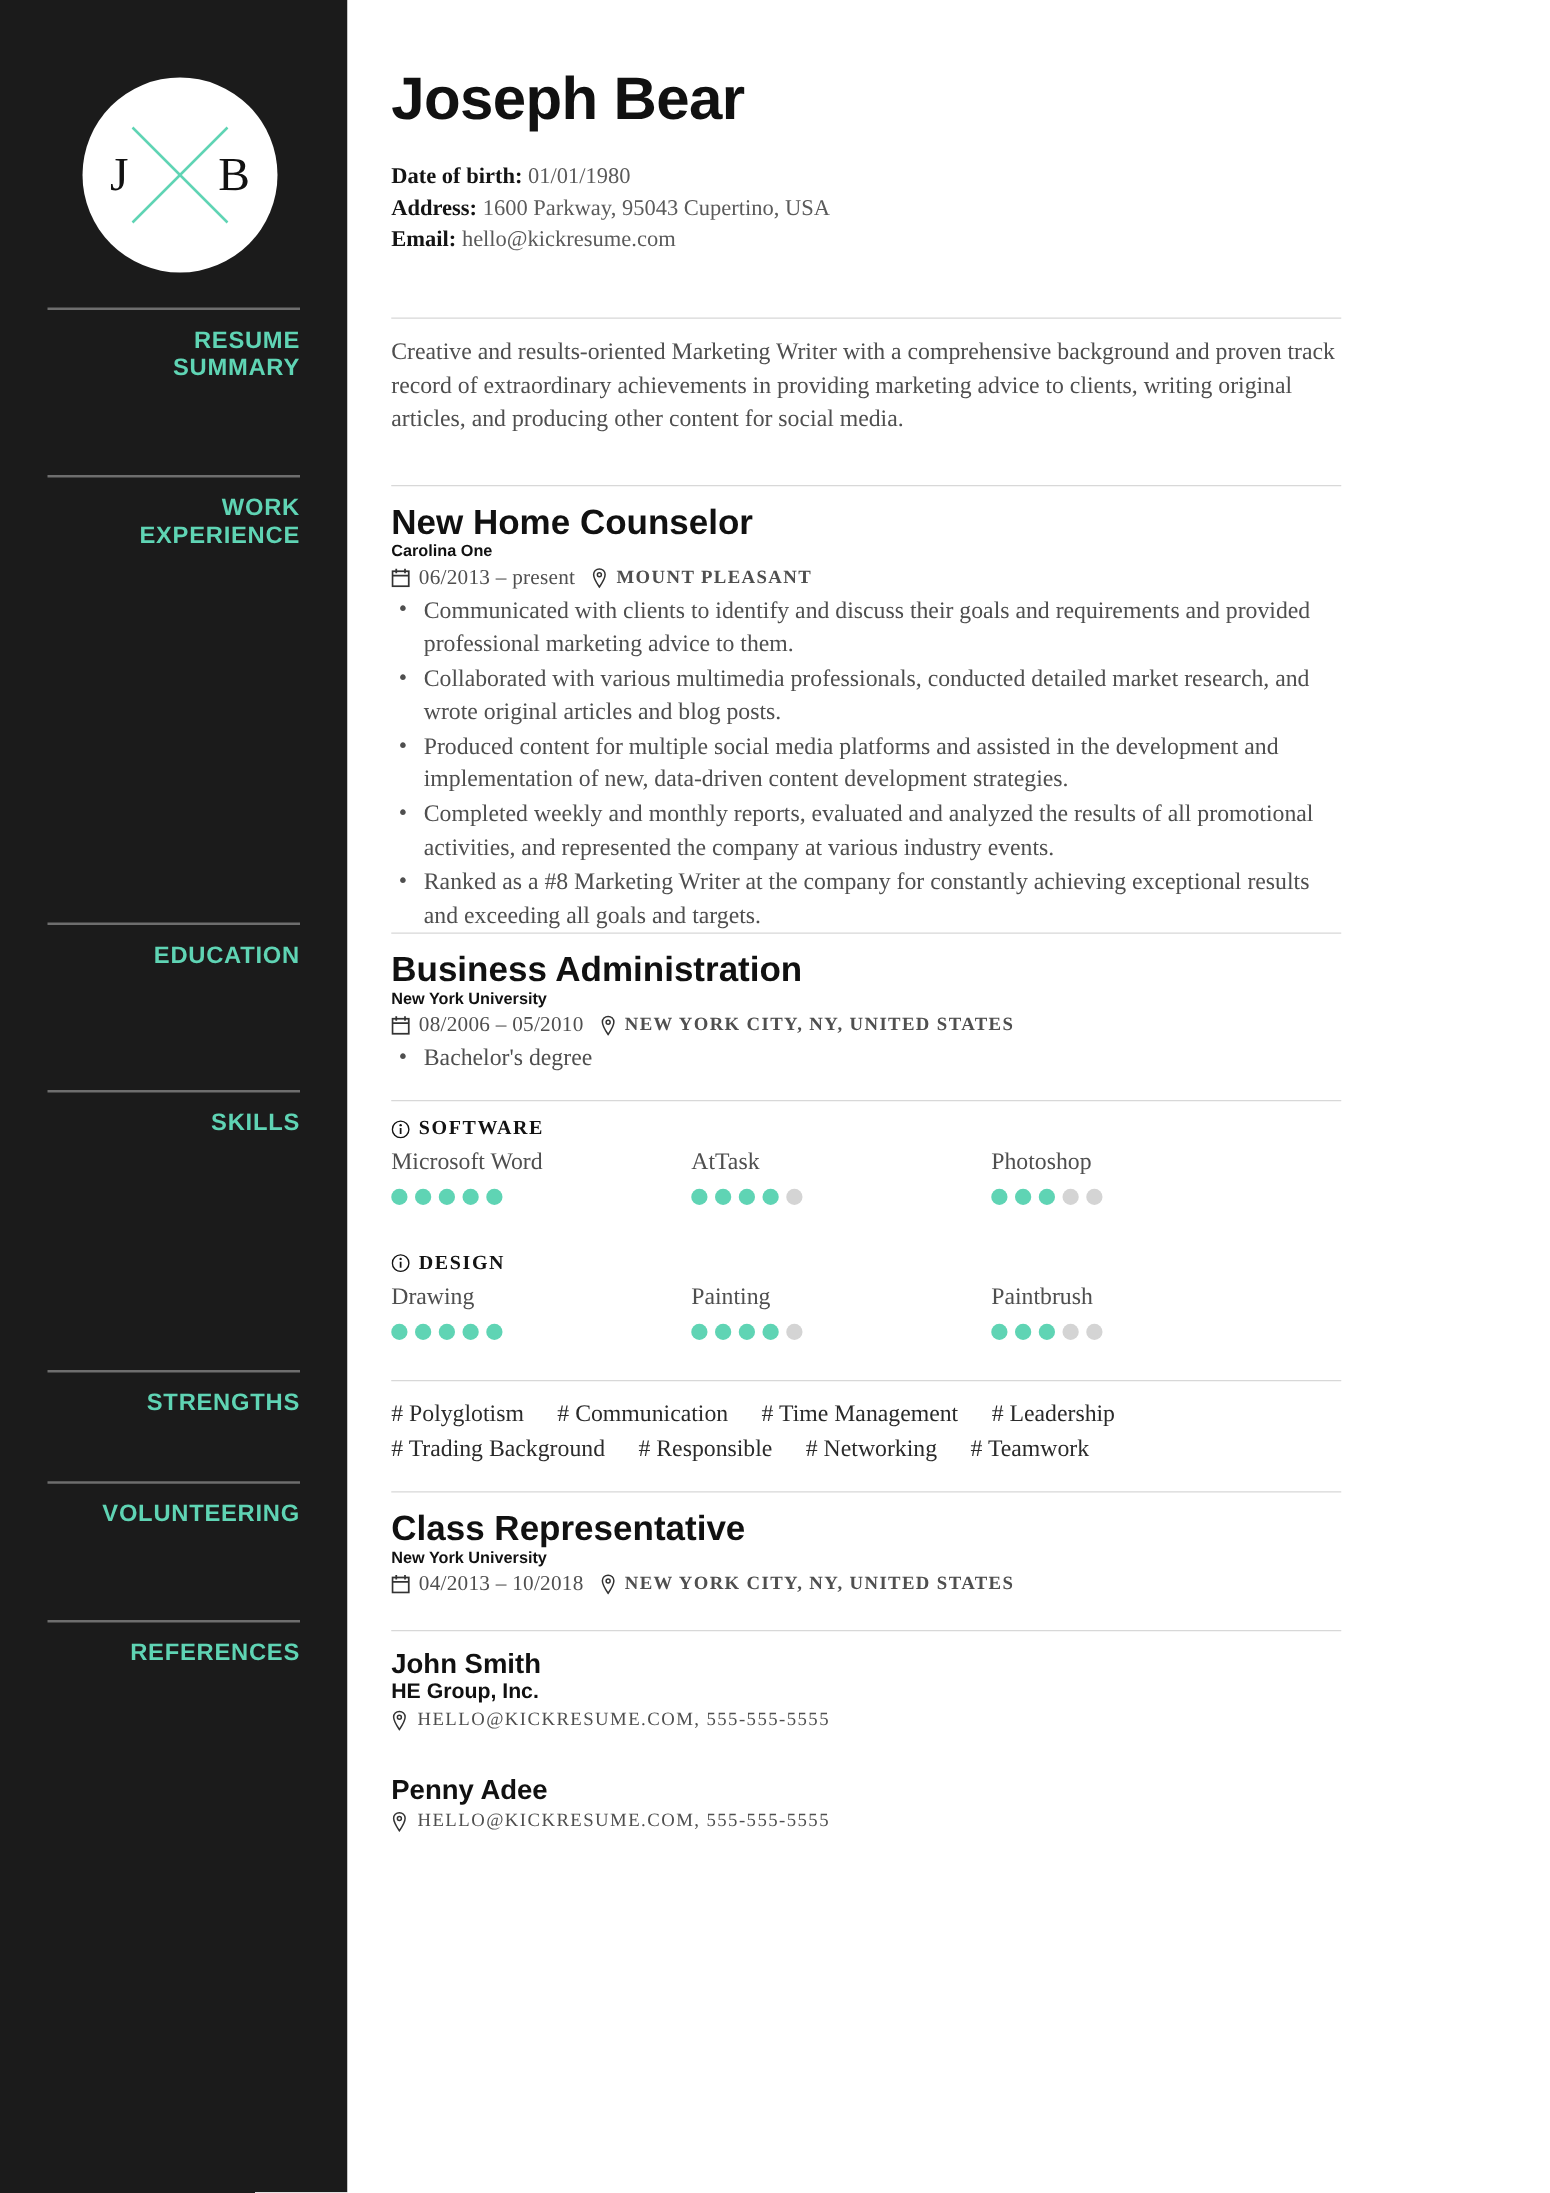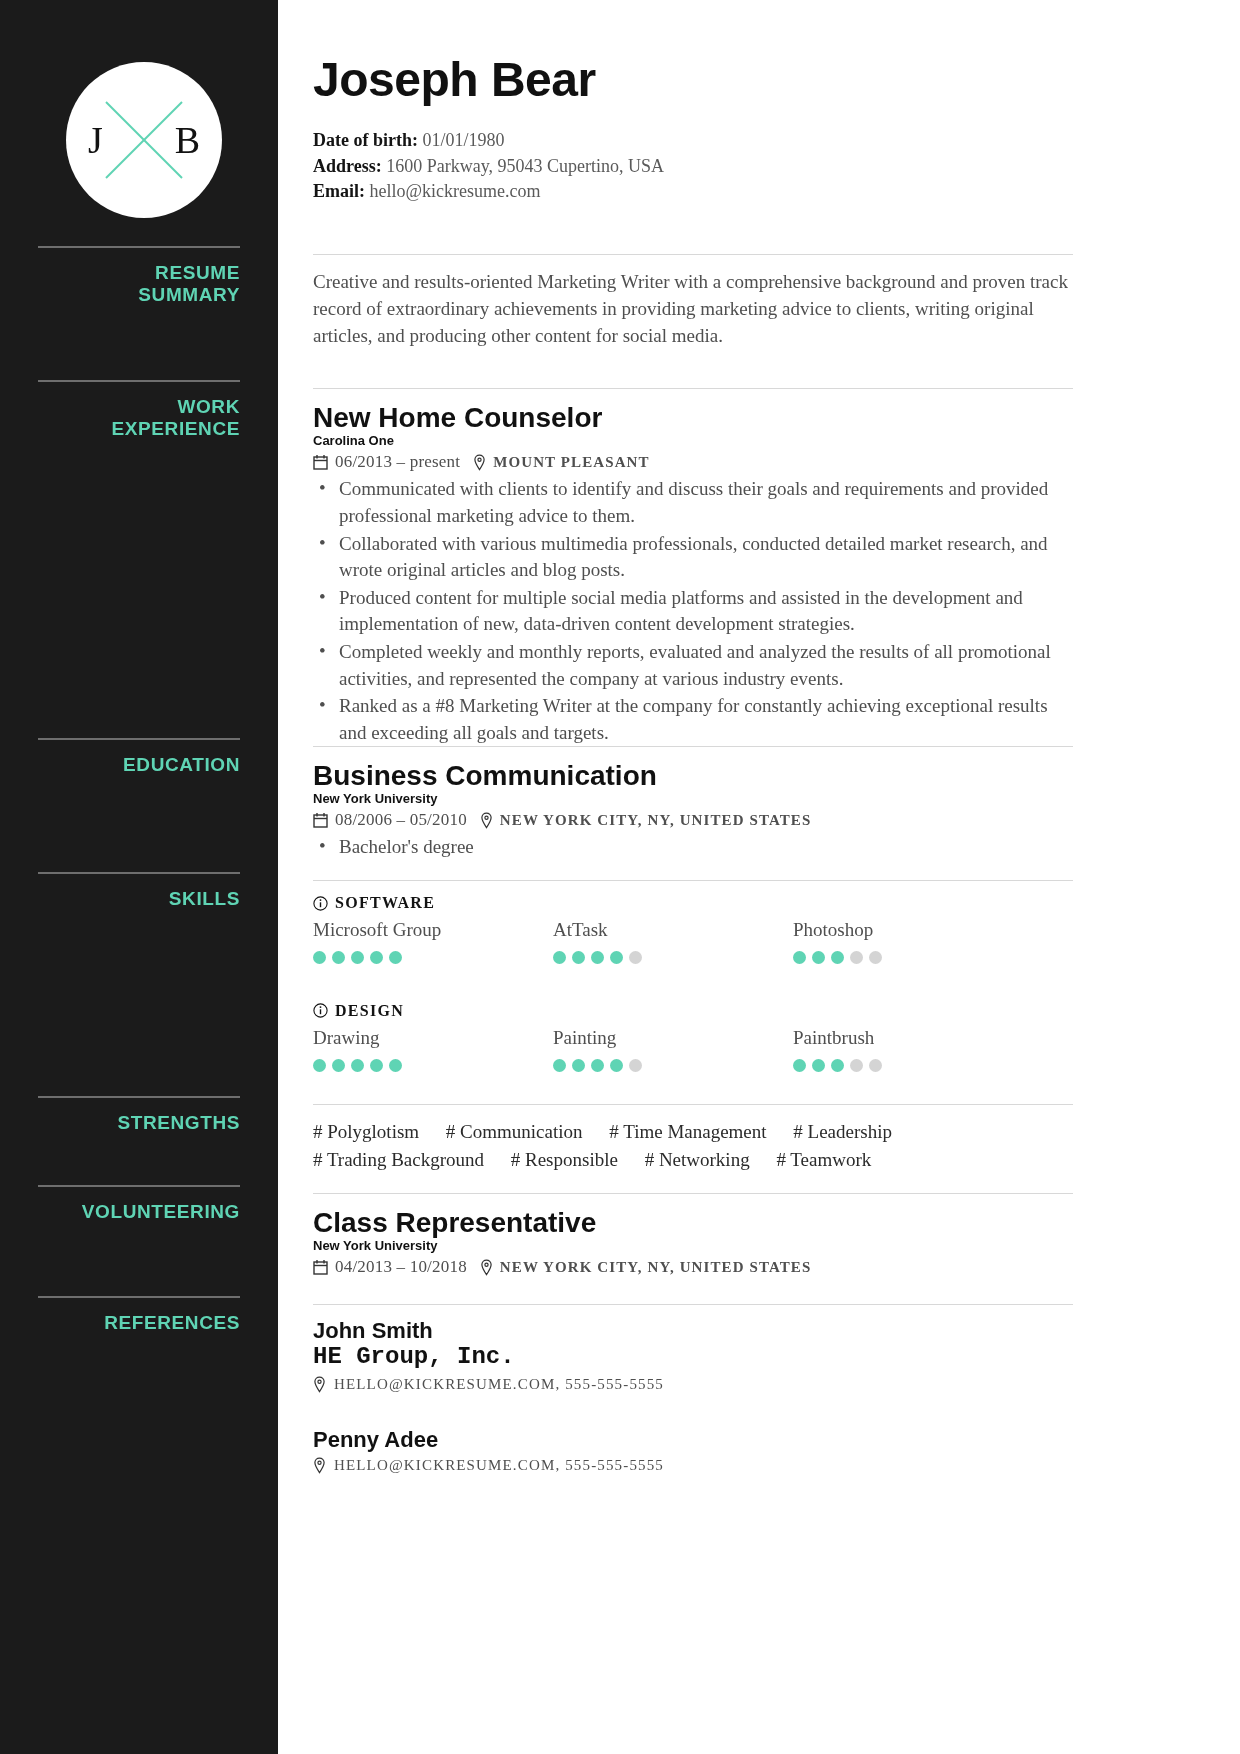--- a/index.html
+++ b/index.html
@@ -221,23 +221,23 @@
   .tag { margin-right: 22px; white-space: nowrap; }
 
   .ref-name {
     font-family: "Liberation Sans", sans-serif;
     font-weight: bold;
     font-size: 22px;
     color: #111111;
     line-height: 1.14;
   }
   .ref-org {
-    font-family: Liberation Mono, monospace;
-    font-weight: bold;
-    font-size: 24px;
+    font-family: Liberation Sans, sans-serif;
+    font-weight: bold;
+    font-size: 17px;
     color: #111111;
     line-height: 1.16;
   }
   .ref-contact {
     display: flex;
     align-items: center;
     gap: 8px;
     margin-top: 5px;
     font-size: 15px;
     color: #4f4f4f;
@@ -360,21 +360,21 @@
           <li>Produced content for multiple social media platforms and assisted in the development and implementation of new, data-driven content development strategies.</li>
           <li>Completed weekly and monthly reports, evaluated and analyzed the results of all promotional activities, and represented the company at various industry events.</li>
           <li>Ranked as a #8 Marketing Writer at the company for constantly achieving exceptional results and exceeding all goals and targets.</li>
         </ul>
       </div>
     </div>
 
     <div class="inner" style="top:746px;">
       <div class="hr"></div>
       <div style="margin-top:13px;">
-        <div class="job-title">Business Communication</div>
+        <div class="job-title">Business Administration</div>
         <div class="job-org">New York University</div>
         <div class="meta-row">
           <span class="ico">
             <svg width="15" height="16" viewBox="0 0 15 16">
               <rect x="1" y="3" width="13" height="12" fill="none" stroke="#333" stroke-width="1.4"></rect>
               <line x1="1" y1="6.5" x2="14" y2="6.5" stroke="#333" stroke-width="1.4"></line>
               <line x1="4" y1="1" x2="4" y2="4.5" stroke="#333" stroke-width="1.4"></line>
               <line x1="11" y1="1" x2="11" y2="4.5" stroke="#333" stroke-width="1.4"></line>
             </svg>
           </span>
@@ -402,21 +402,21 @@
             <svg width="15" height="15" viewBox="0 0 15 15">
               <circle cx="7.5" cy="7.5" r="6.6" fill="none" stroke="#131313" stroke-width="1.1"></circle>
               <circle cx="7.5" cy="4.1" r="0.95" fill="#131313"></circle>
               <line x1="7.5" y1="6.3" x2="7.5" y2="11.2" stroke="#131313" stroke-width="1.4"></line>
             </svg>
           </span>
           <span>SOFTWARE</span>
         </div>
         <div class="skill-grid">
           <div class="skill-col">
-            <div class="skill-name">Microsoft Group</div>
+            <div class="skill-name">Microsoft Word</div>
             <div class="dots">
               <span class="dot on"></span>
               <span class="dot on"></span>
               <span class="dot on"></span>
               <span class="dot on"></span>
               <span class="dot on"></span>
             </div>
           </div>
           <div class="skill-col">
             <div class="skill-name">AtTask</div>

